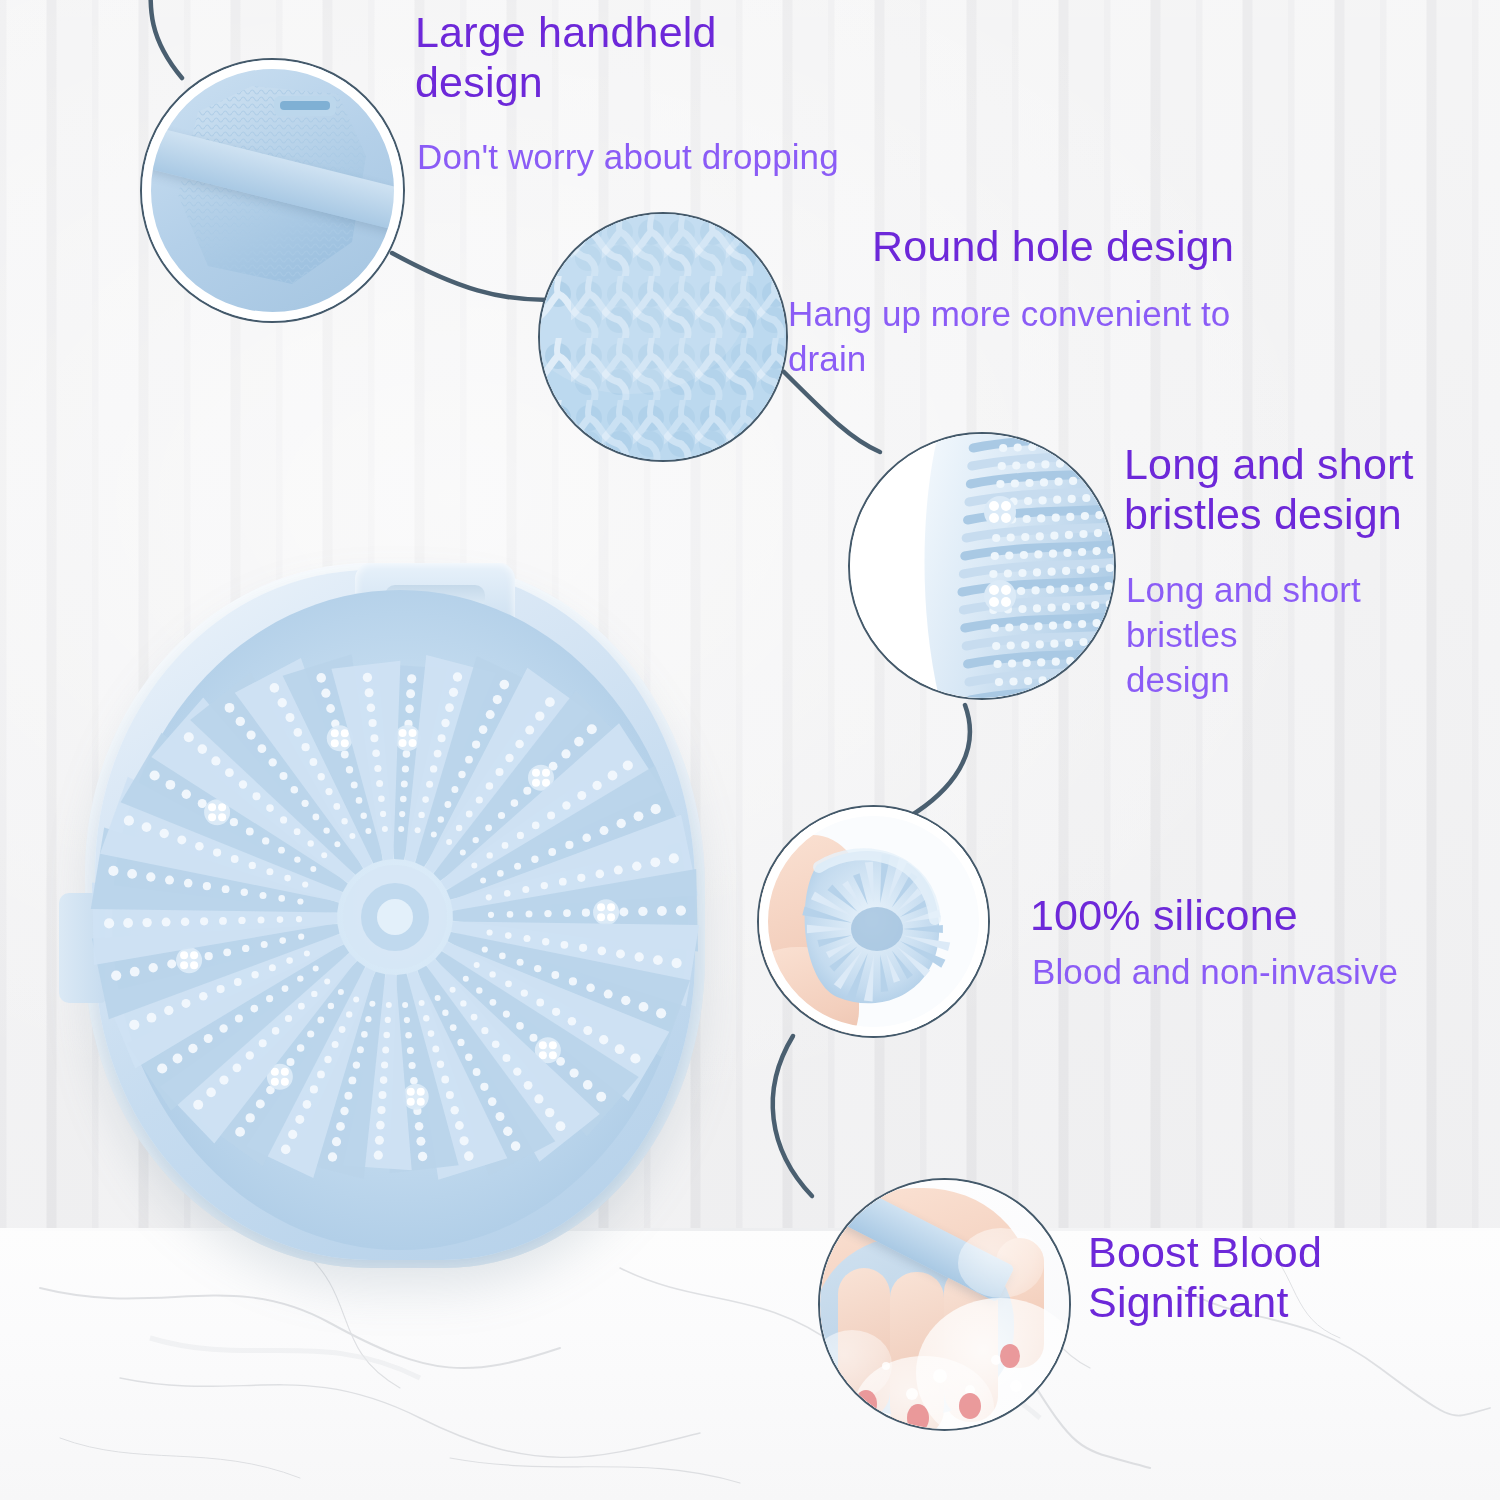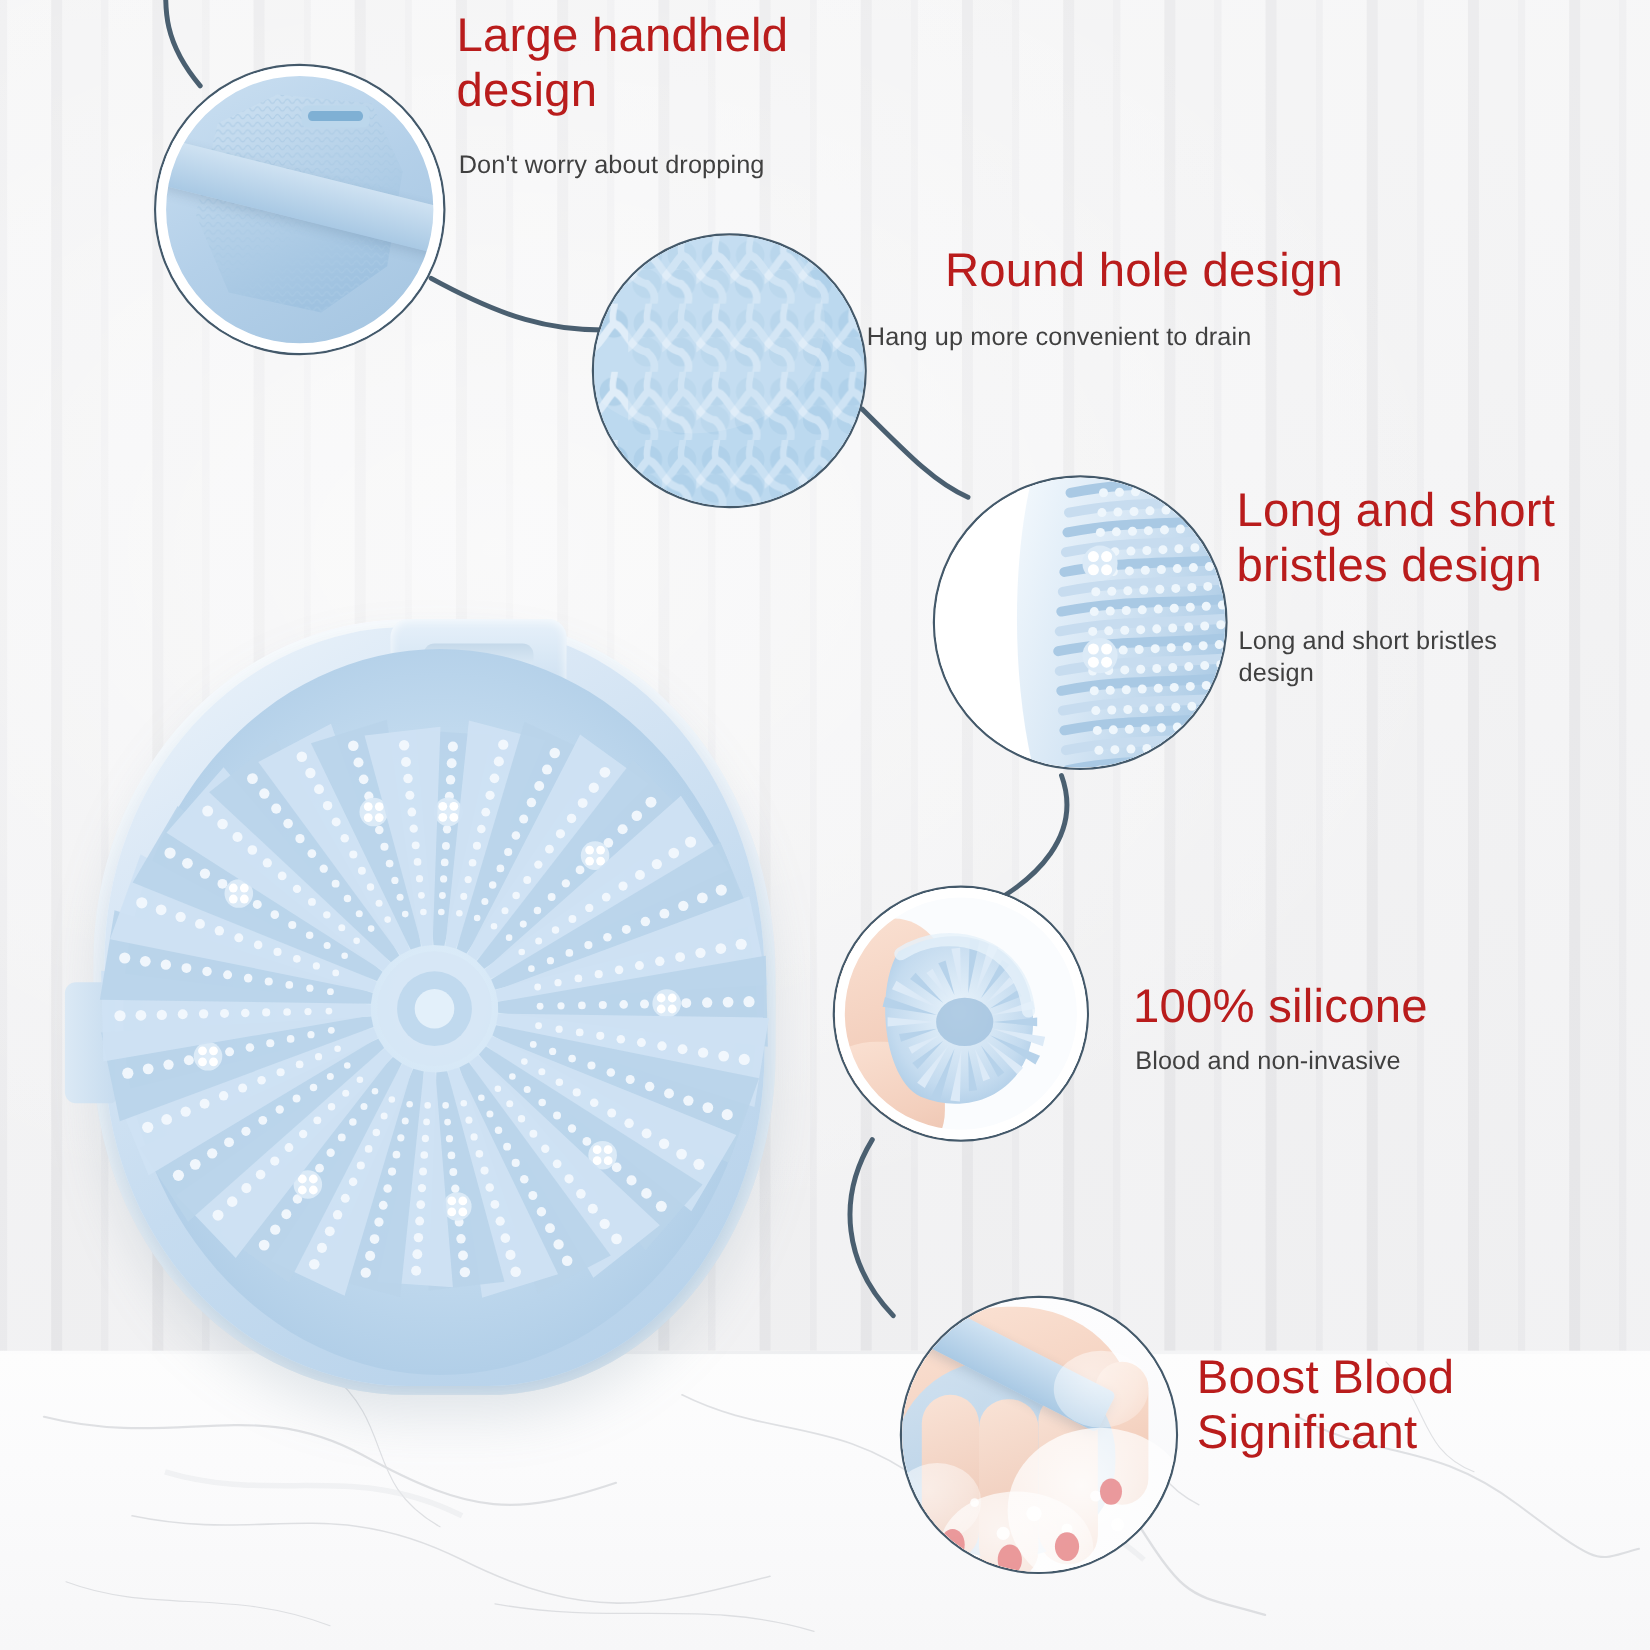--- a/index.html
+++ b/index.html
@@ -54,31 +54,31 @@
     box-sizing:border-box;
   }
   .bubble .inner{
     position:absolute;inset:0;border-radius:50%;overflow:hidden;
   }
   .ringpad{position:absolute;inset:0;border-radius:50%;box-shadow:inset 0 0 0 9px #ffffff;}
 
   
   .title{
     position:absolute;
-    color:#b91c1c;
+    color:#6d28d9;
     font-size:43px;
     font-weight:400;
     letter-spacing:.2px;
     line-height:1.16;
     white-space:pre-line;
   }
   .sub{
     position:absolute;
-    color:#404040;
-    font-size:23px;
+    color:#8b5cf6;
+    font-size:35px;
     font-weight:400;
     line-height:1.28;
     letter-spacing:.1px;
     white-space:pre-line;
   }
 
   
   .product{position:absolute;left:55px;top:545px;width:680px;height:740px;}
   .prod-body{
     position:absolute;left:40px;top:25px;width:600px;height:690px;
@@ -700,21 +700,21 @@
             <path d="M18 -10 C 22 0, 14 10, 18 18" stroke="#dcebf8" stroke-width="6" fill="none" stroke-linecap="round"></path>
           </pattern>
         </defs>
         <rect width="250" height="250" fill="url(#holePat)"></rect>
         <rect width="250" height="250" fill="url(#holePat)" transform="translate(31,0)" opacity=".55"></rect>
         <ellipse cx="90" cy="80" rx="120" ry="100" fill="#ffffff" opacity=".12"></ellipse>
       </svg>
     </div>
   </div>
 
-  <div class="title" style="left:800px;top:222px;width:480px;text-align:center;">Round hole design</div>
+  <div class="title" style="left:872px;top:222px;width:480px;">Round hole design</div>
   <div class="sub" style="left:788px;top:292px;width:470px;">Hang up more convenient to drain</div>
 
   <div class="bubble" style="left:848px;top:432px;width:268px;height:268px;">
     <div class="inner" style="background:#fff;">
       <svg width="268" height="268" viewBox="0 0 268 268" style="position:absolute;inset:0;">
         <defs>
           <linearGradient id="bodyG" x1="0" y1="0" x2="1" y2="0.4">
             <stop offset="0%" stop-color="#f4f9fd"></stop>
             <stop offset="45%" stop-color="#d7e7f5"></stop>
             <stop offset="100%" stop-color="#a6c7e3"></stop>

